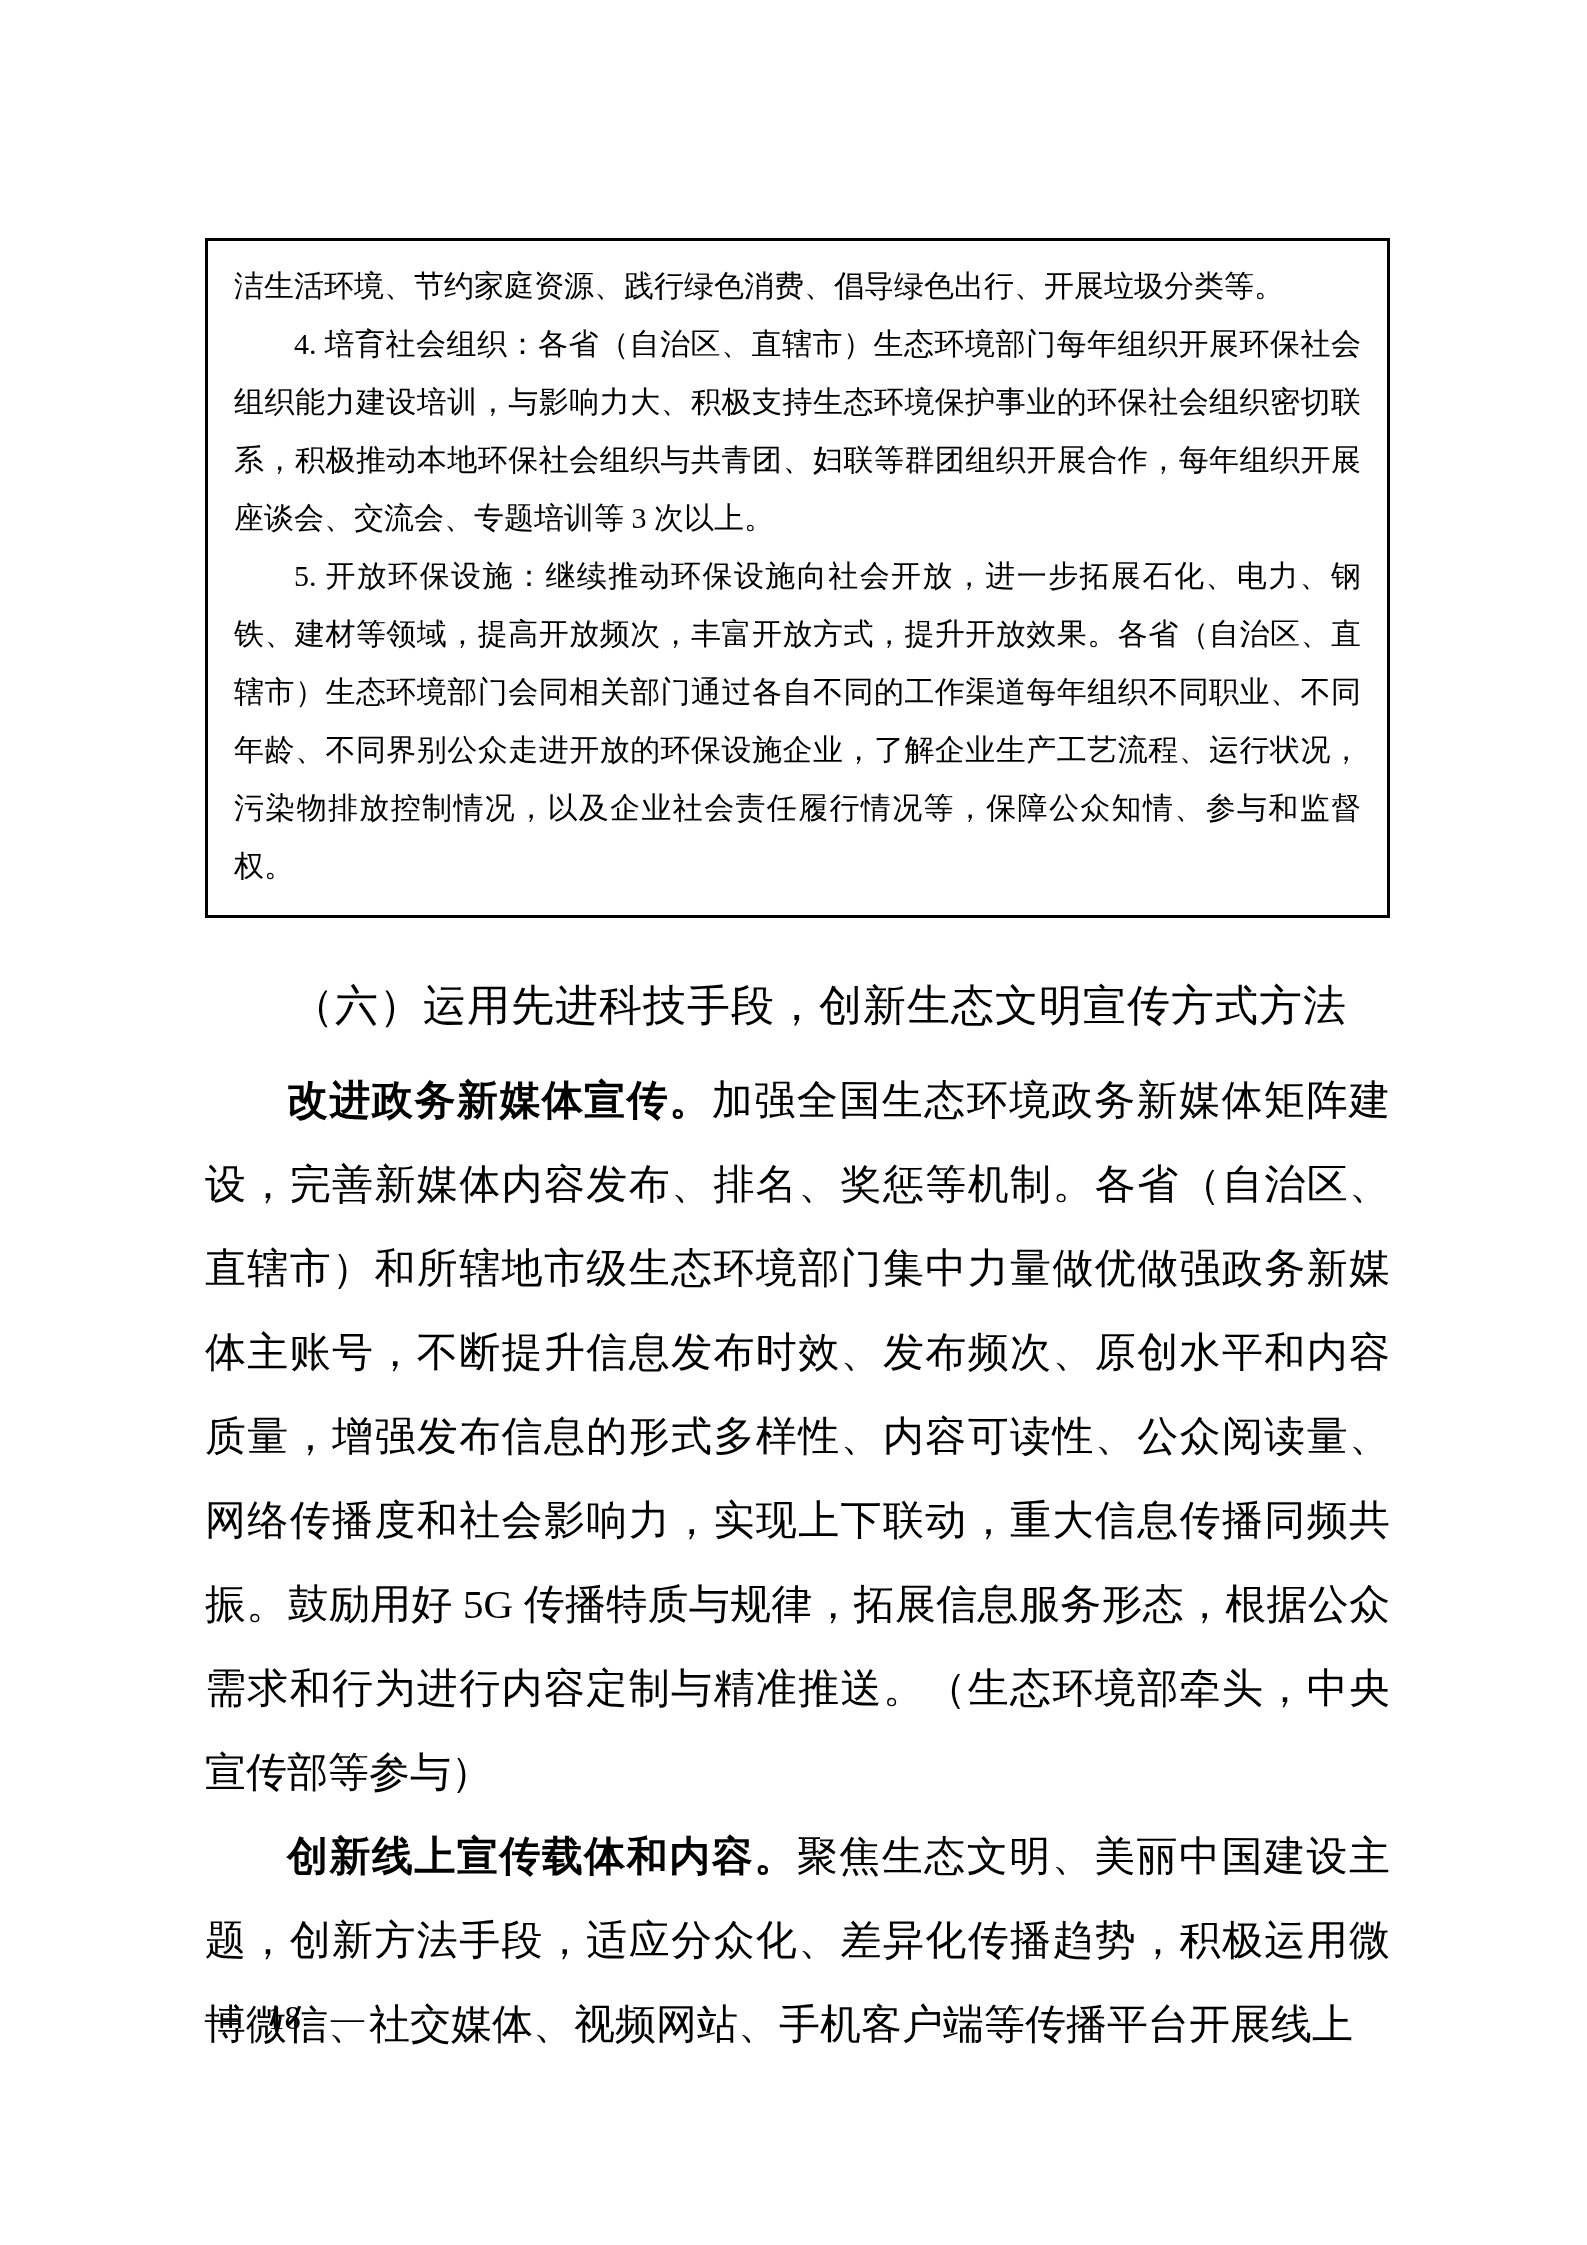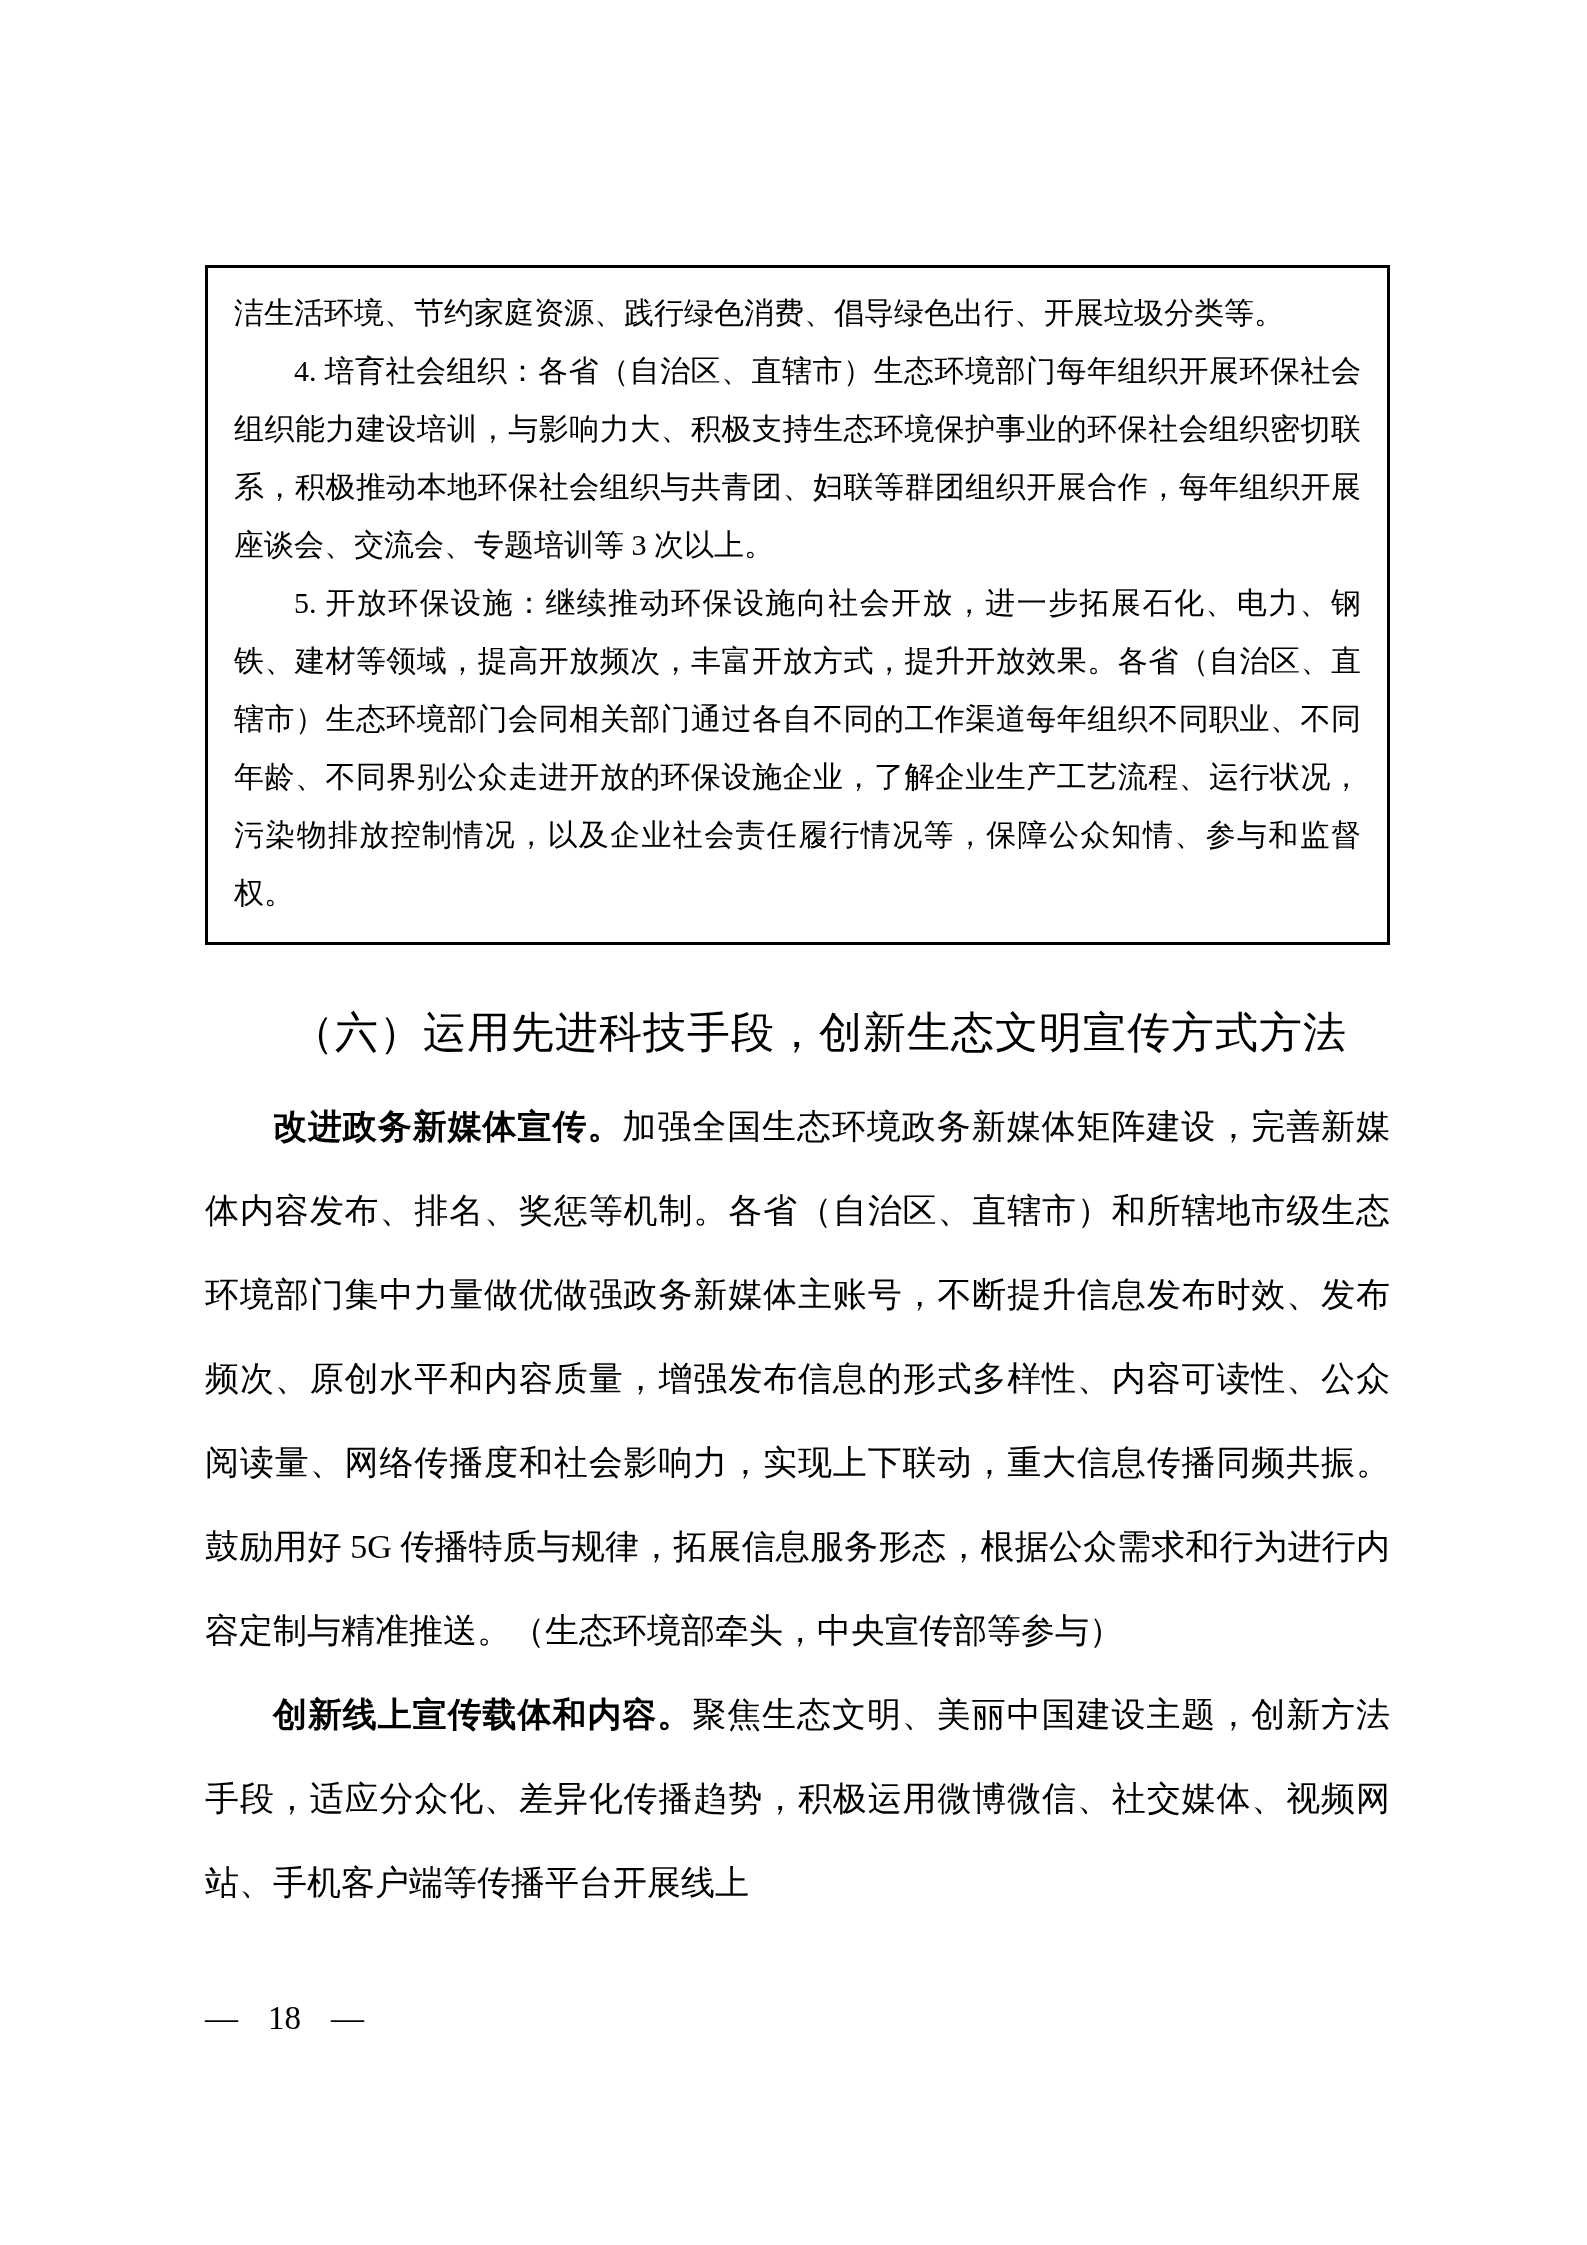--- a/index.html
+++ b/index.html
@@ -16,41 +16,40 @@
   .content {
     position: absolute;
     left: 205px;
     top: 238px;
     width: 1185px;
   }
   .note-box {
     box-sizing: border-box;
     border: 3px solid #000000;
     padding: 16px 26px 20px 26px;
-    margin-top: 27px;
   }
   .box-line {
     margin: 0;
     font-size: 30px;
     line-height: 58px;
     text-align: justify;
     text-justify: inter-ideograph;
   }
   .indent { text-indent: 2em; }
   .section-heading {
     margin: 62px 0 0 0;
     font-size: 43px;
     line-height: 52px;
     font-weight: normal;
     text-indent: 2em;
     letter-spacing: 1px;
   }
   .body-para {
     margin: 26px 0 0 0;
-    font-size: 34px;
+    font-size: 41px;
     line-height: 84px;
     text-align: justify;
     text-justify: inter-ideograph;
     text-indent: 2em;
   }
   .body-para + .body-para { margin-top: 0; }
   .para-lead { font-weight: bold; }
   .page-footer {
     position: absolute;
     left: 205px;

